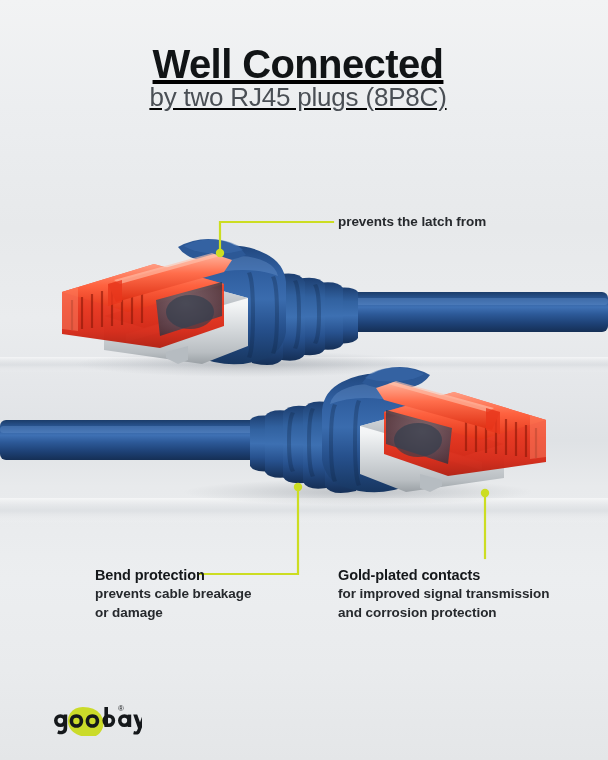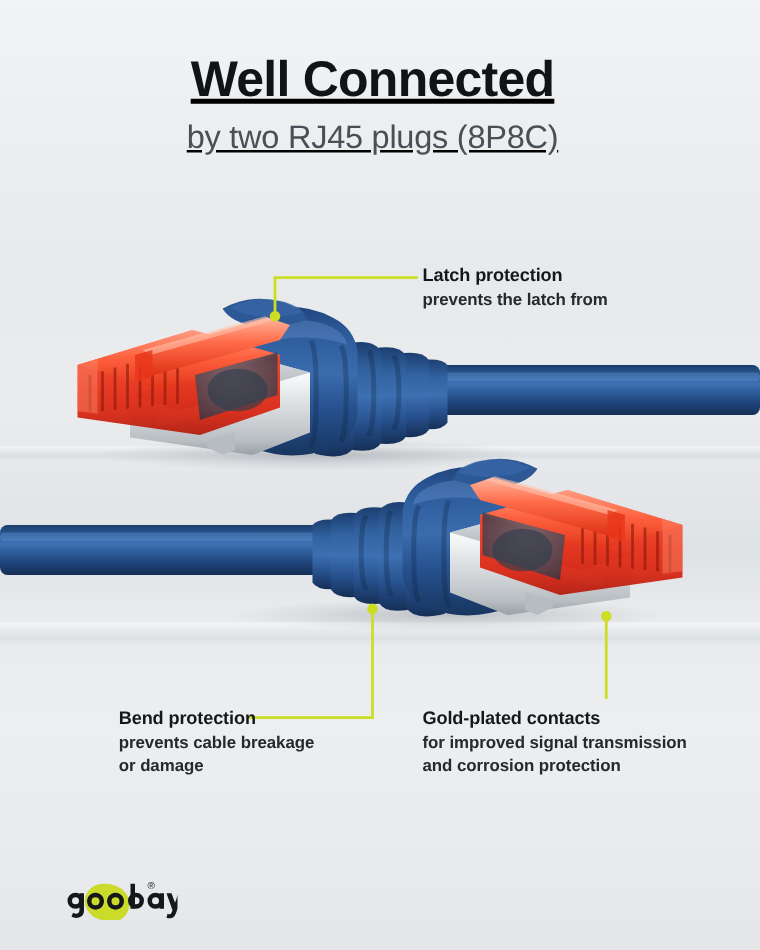--- a/index.html
+++ b/index.html
@@ -24,21 +24,21 @@
         #e4e6e8 100%);
   }
   
   .header{position:absolute;left:0;top:16px;width:596px;text-align:center;text-decoration:underline;}
   .title{
     font-size:40px;font-weight:bold;color:#111416;
     letter-spacing:-0.6px;line-height:1;margin-top:28px;
   }
   .subtitle{
     font-size:26px;font-weight:normal;color:#4a4f55;
-    letter-spacing:-0.2px;line-height:1;margin-top:12px;
+    letter-spacing:-0.2px;line-height:1;
   }
   
   .callout{position:absolute;}
   .callout .c-head{
     font-size:14.5px;font-weight:bold;color:#15181b;
     line-height:1.25;letter-spacing:-0.1px;white-space:nowrap;
   }
   .callout .c-line{
     font-size:13.5px;font-weight:bold;color:#26292d;
     line-height:1.42;letter-spacing:-0.05px;white-space:nowrap;
@@ -279,21 +279,20 @@
       <path d="M485 493 V558"></path>
     </g>
     <g fill="#ccdd22">
       <circle cx="220" cy="253" r="4.2"></circle>
       <circle cx="298" cy="487" r="4.2"></circle>
       <circle cx="485" cy="493" r="4.2"></circle>
     </g>
   </svg>
 
   <div class="callout" id="callout-latch">
-    <div class="c-head">Latch protection</div>
     <div class="c-line">prevents the latch from</div>
   </div>
 
   <div class="callout" id="callout-gold">
     <div class="c-head">Gold-plated contacts</div>
     <div class="c-line">for improved signal transmission</div>
     <div class="c-line">and corrosion protection</div>
   </div>
 
   <div class="callout" id="callout-bend">

